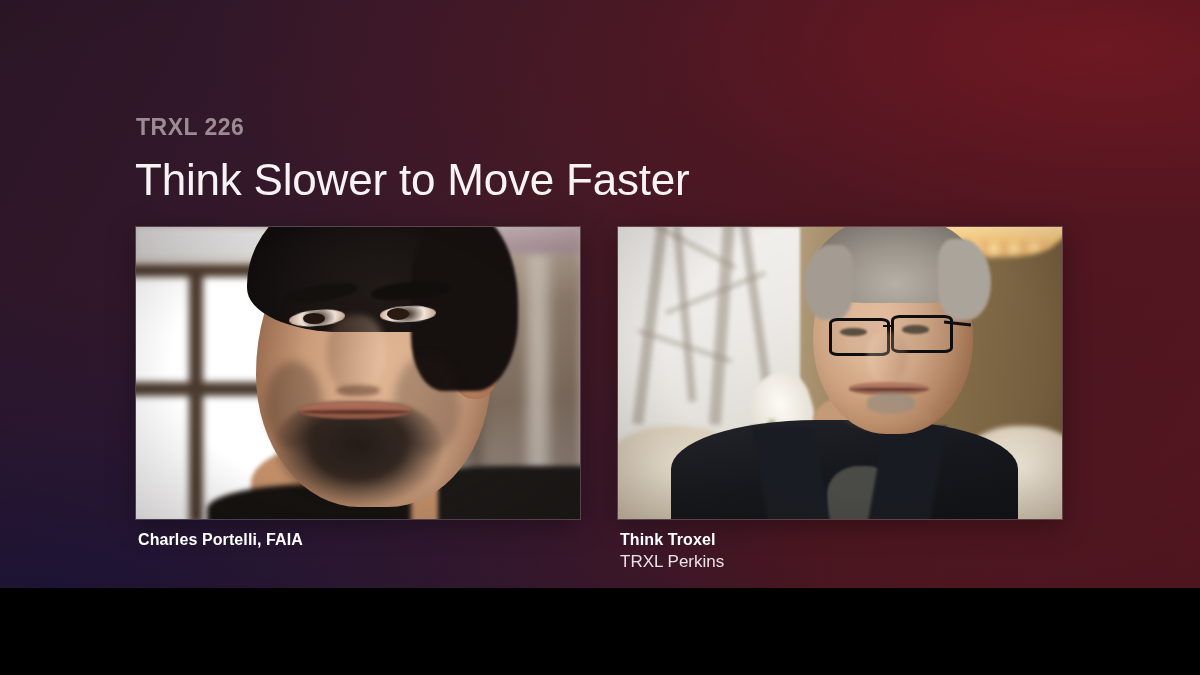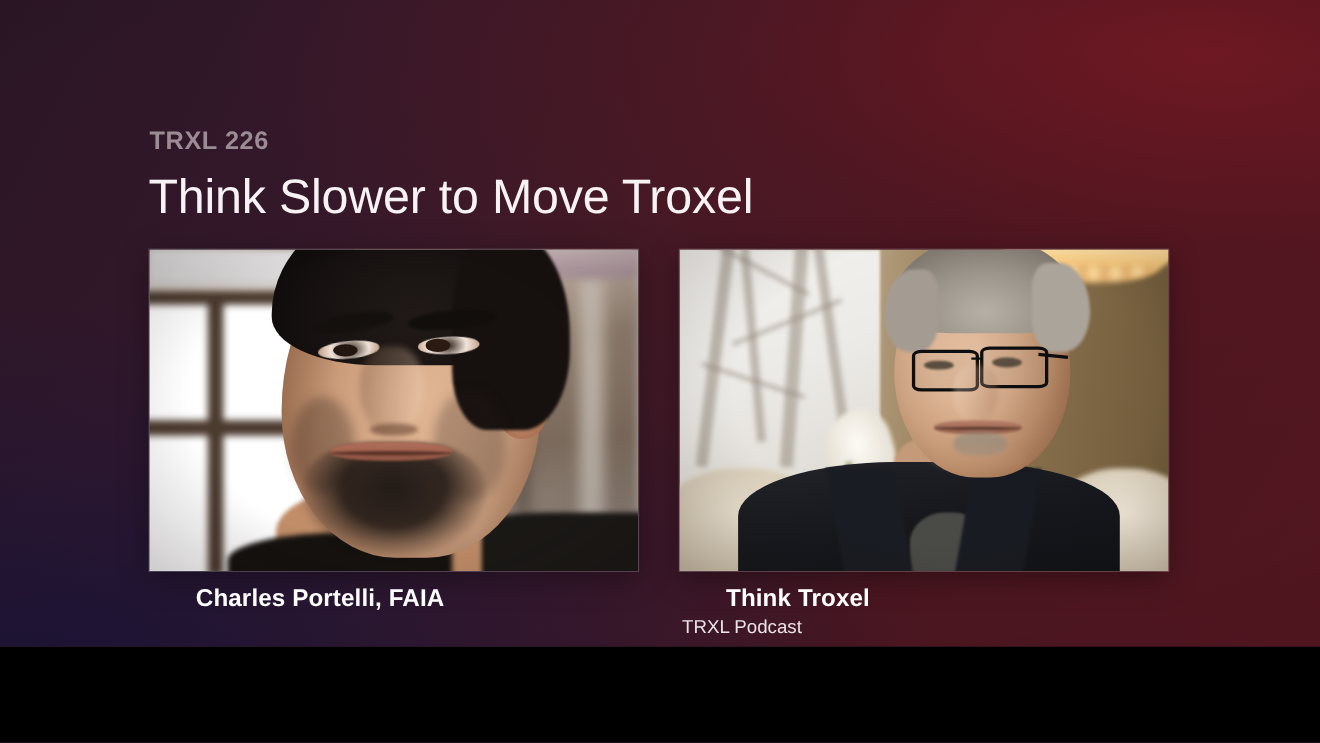--- a/index.html
+++ b/index.html
@@ -192,35 +192,35 @@
     background:rgba(150,140,126,.72);border-radius:40%;filter:blur(1.8px);}
   .r-chin{position:absolute;left:51%;top:61%;width:20%;height:8%;
     background:rgba(190,150,120,.22);border-radius:50%;filter:blur(3px);}
   .r-soft{position:absolute;inset:0;
     background:radial-gradient(74% 80% at 54% 44%,rgba(0,0,0,0) 58%,rgba(24,16,12,.2) 100%);}
 
   
   .cap{position:absolute;}
   .cap.left{left:138px;top:530px;}
   .cap.right{left:620px;top:530px;}
-  .cap .nm{font-size:22px;font-weight:bold;color:#ffffff;letter-spacing:.1px;line-height:1.25;margin-left:40px;}
+  .cap .nm{font-size:16px;font-weight:bold;color:#ffffff;letter-spacing:.1px;line-height:1.25;}
   .cap .org{font-size:17px;font-weight:400;color:#eae4e6;line-height:1.3;margin-top:1px;}
 </style>
 </head>
 <body>
 
 <div class="stage">
 
   <div class="bg"></div>
   <div class="bg2"></div>
   <div class="bg3"></div>
   <div class="bg4"></div>
 
   <div class="eyebrow">TRXL 226</div>
-  <div class="title">Think Slower to Move Troxel</div>
+  <div class="title">Think Slower to Move Faster</div>
 
   <div class="card left">
     <div class="photo">
       <div class="l-wall"></div>
       <div class="l-ceil"></div>
       <div class="l-winframe"></div>
       <div class="l-pane l-p1"></div>
       <div class="l-pane l-p2"></div>
       <div class="l-pane l-p3"></div>
       <div class="l-pane l-p4"></div>
@@ -294,16 +294,16 @@
       <div class="r-soft"></div>
     </div>
   </div>
 
   <div class="cap left">
     <div class="nm">Charles Portelli, FAIA</div>
   </div>
 
   <div class="cap right">
     <div class="nm">Think Troxel</div>
-    <div class="org">TRXL Podcast</div>
+    <div class="org">TRXL Perkins</div>
   </div>
 
 </div>
 
 </body></html>

